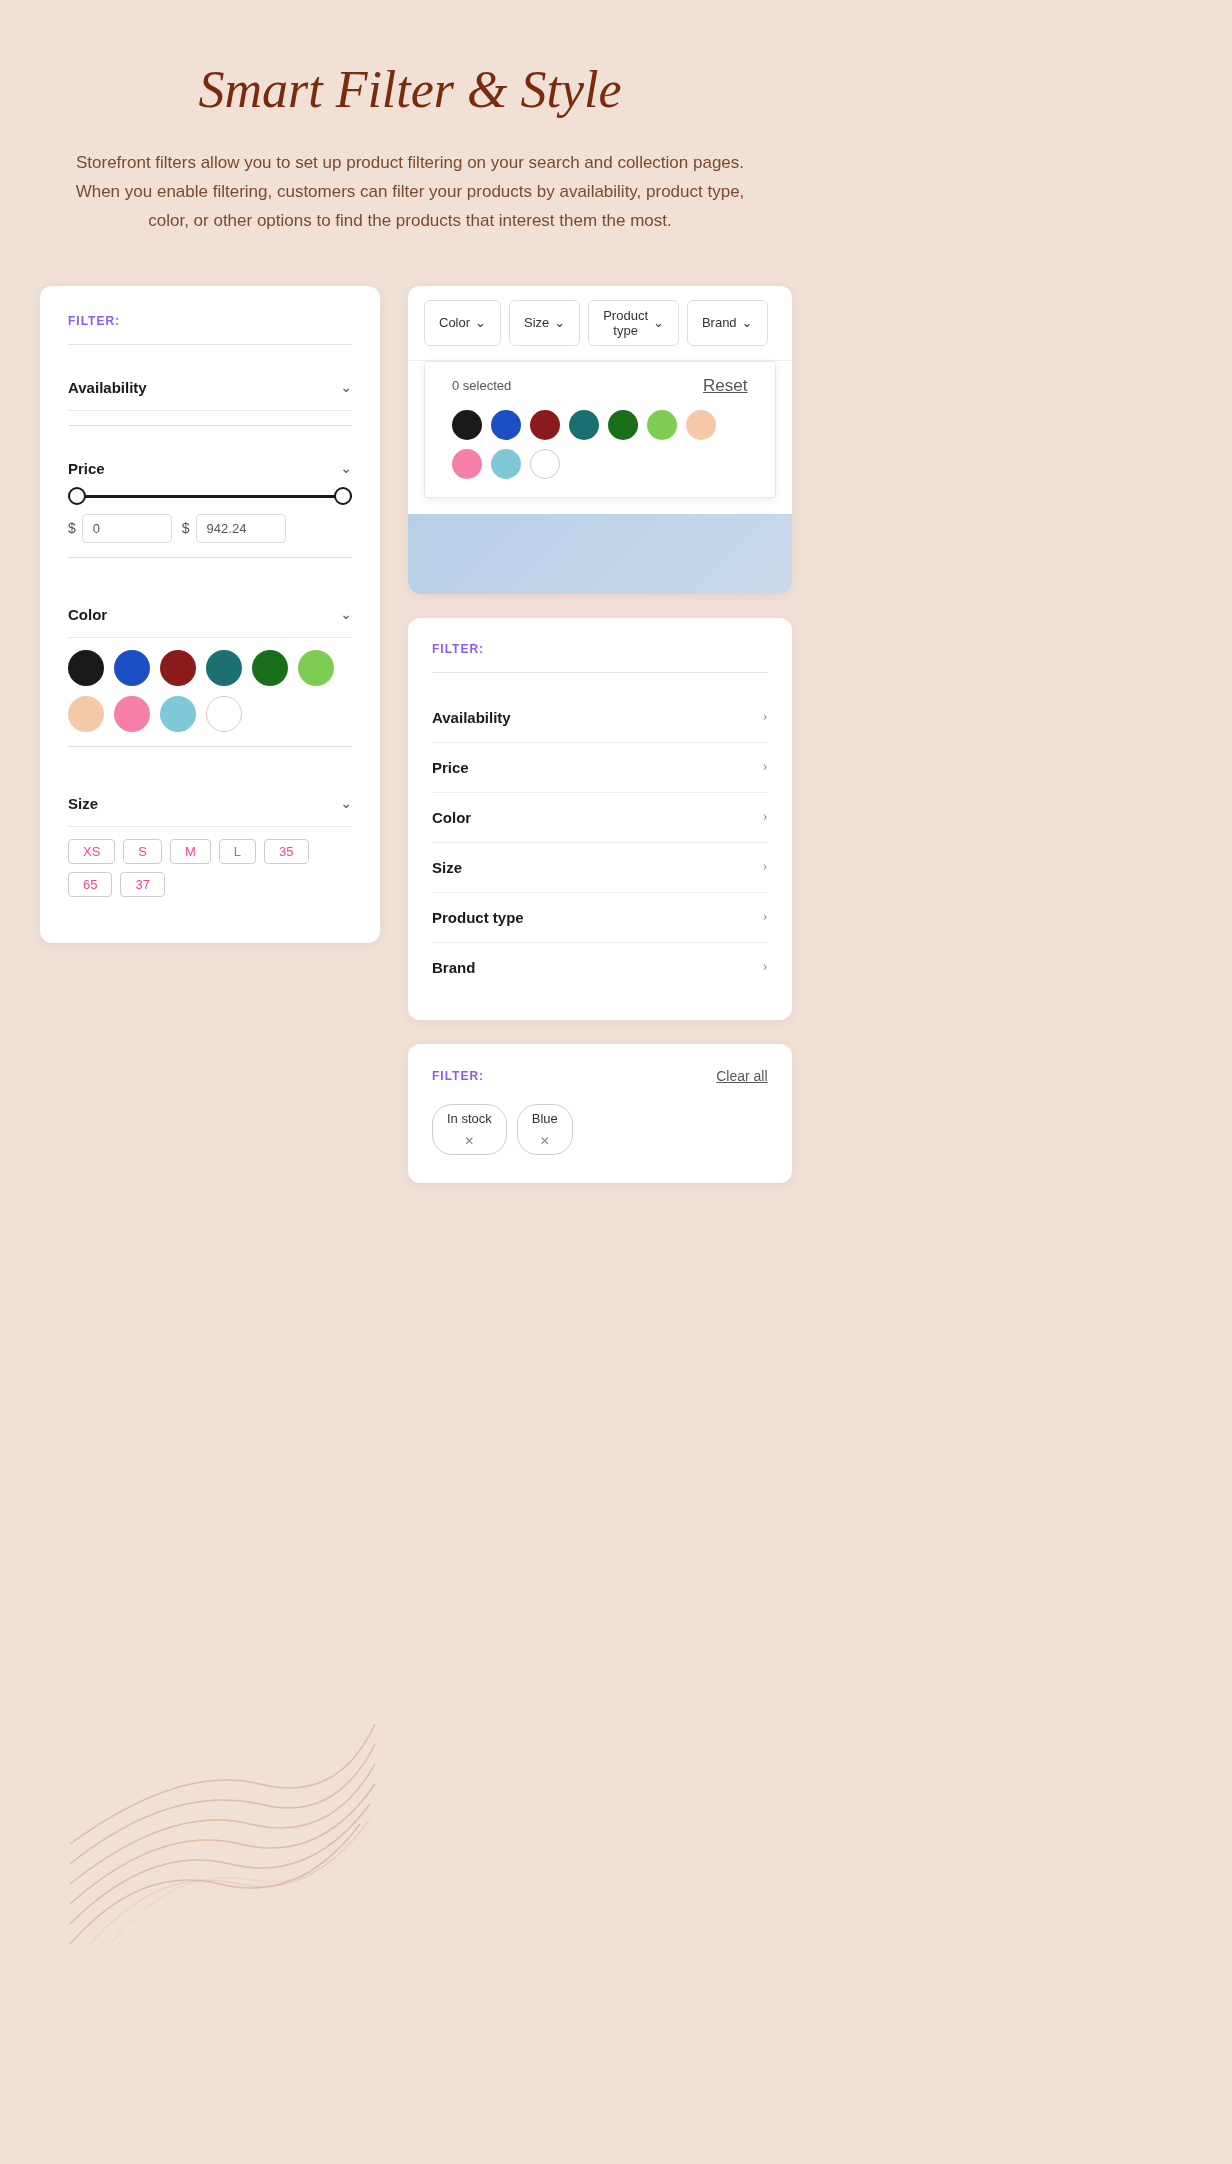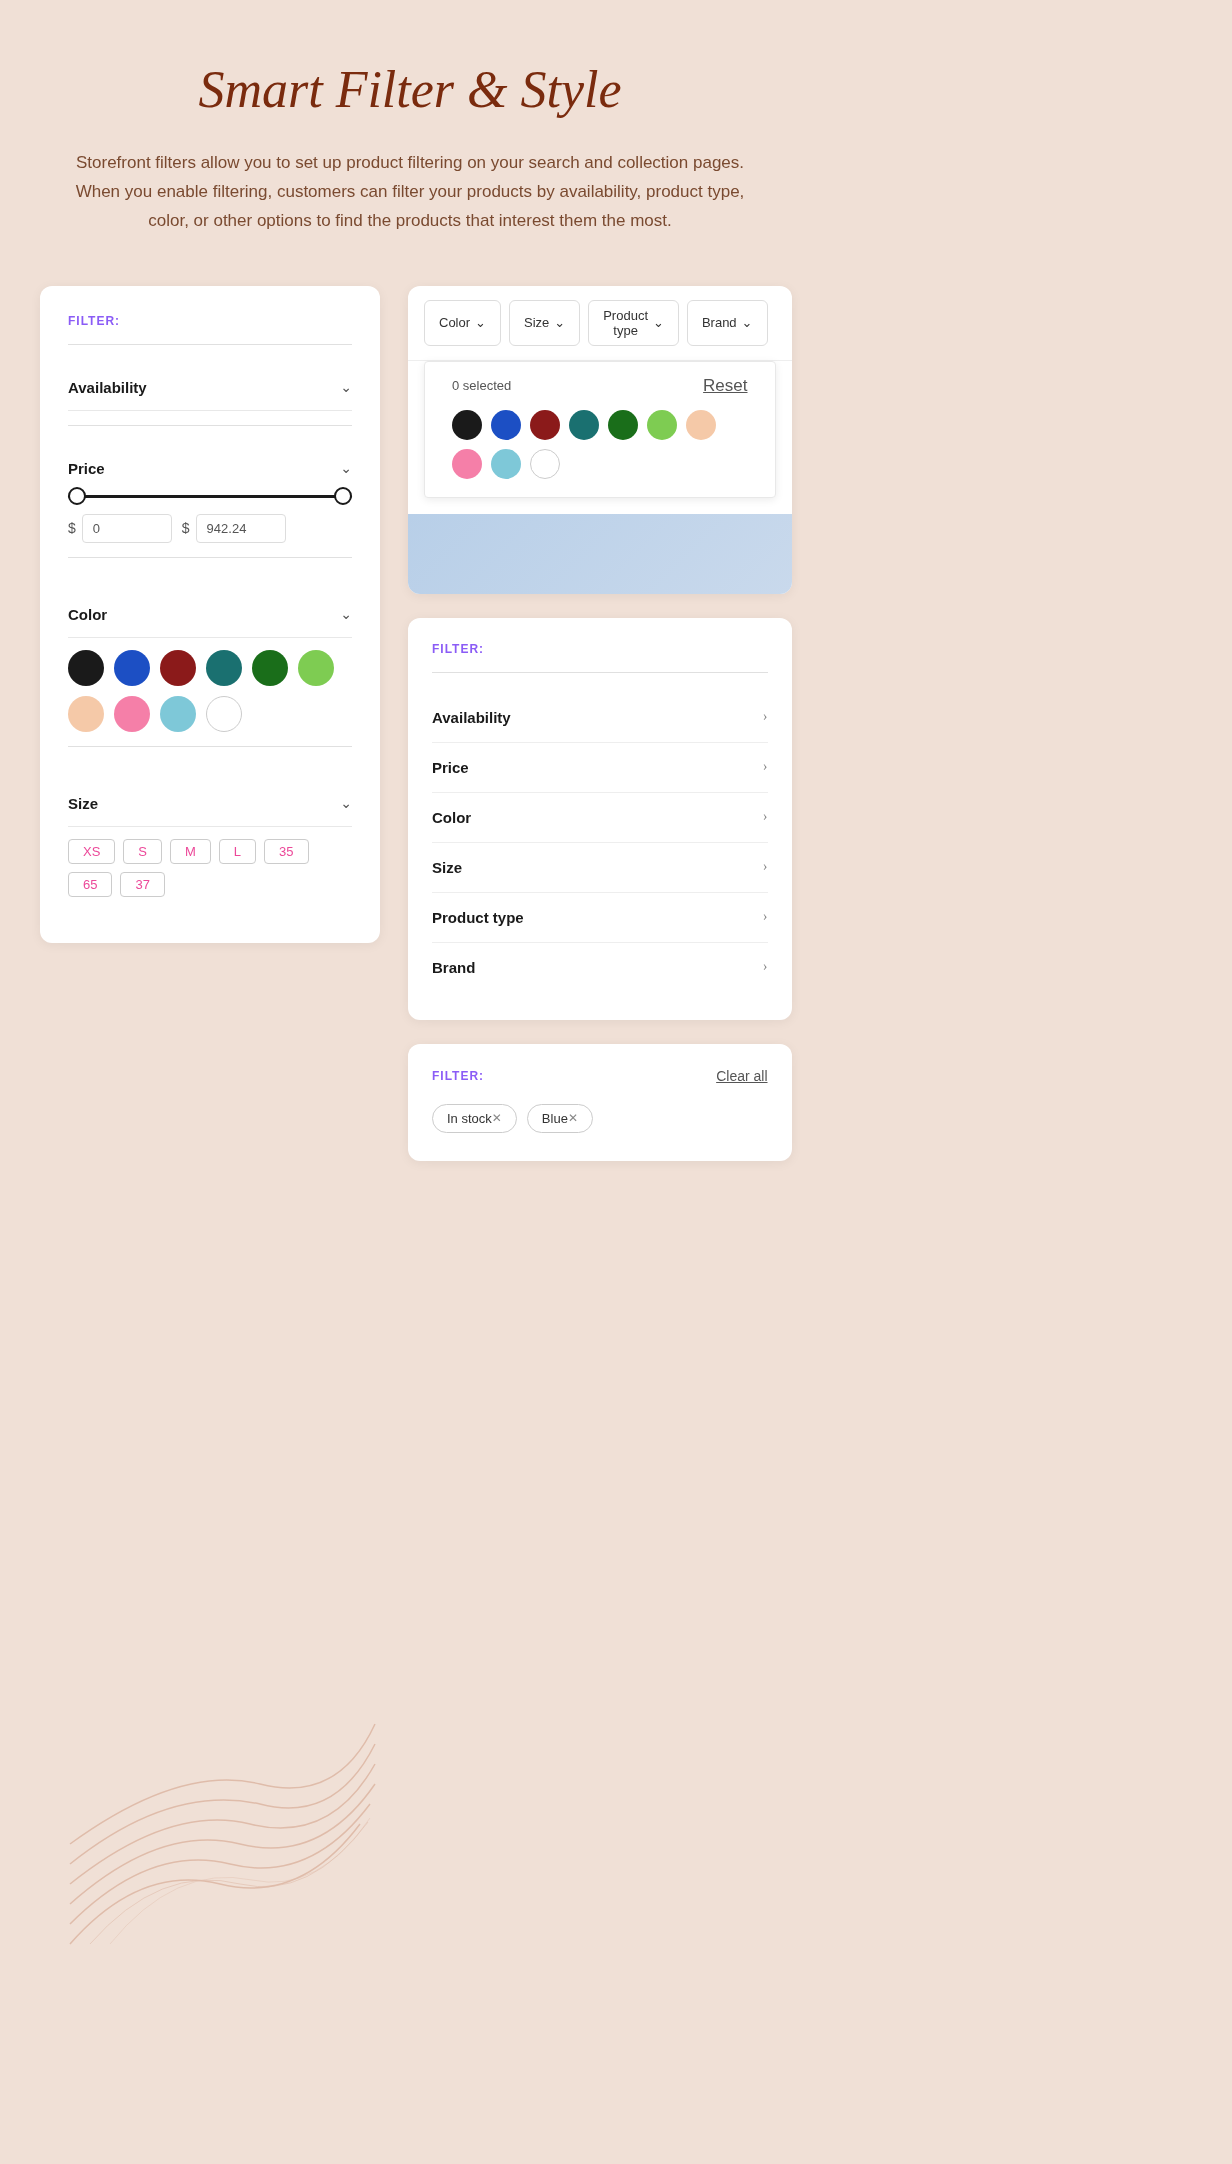--- a/index.html
+++ b/index.html
@@ -378,27 +378,29 @@
 
     .active-tags {
       display: flex;
       gap: 10px;
       flex-wrap: wrap;
     }
 
     .active-tag {
       display: flex;
       align-items: center;
+      gap: 8px;
       border: 1px solid #ccc;
       border-radius: 20px;
       padding: 6px 14px;
       font-family: Arial, sans-serif;
       font-size: 13px;
       color: #333;
       cursor: pointer;
+      flex-direction: column;
     }
 
     .tag-x {
       font-size: 12px;
       color: #888;
     }
   </style>
 </head>
 <body>
 

